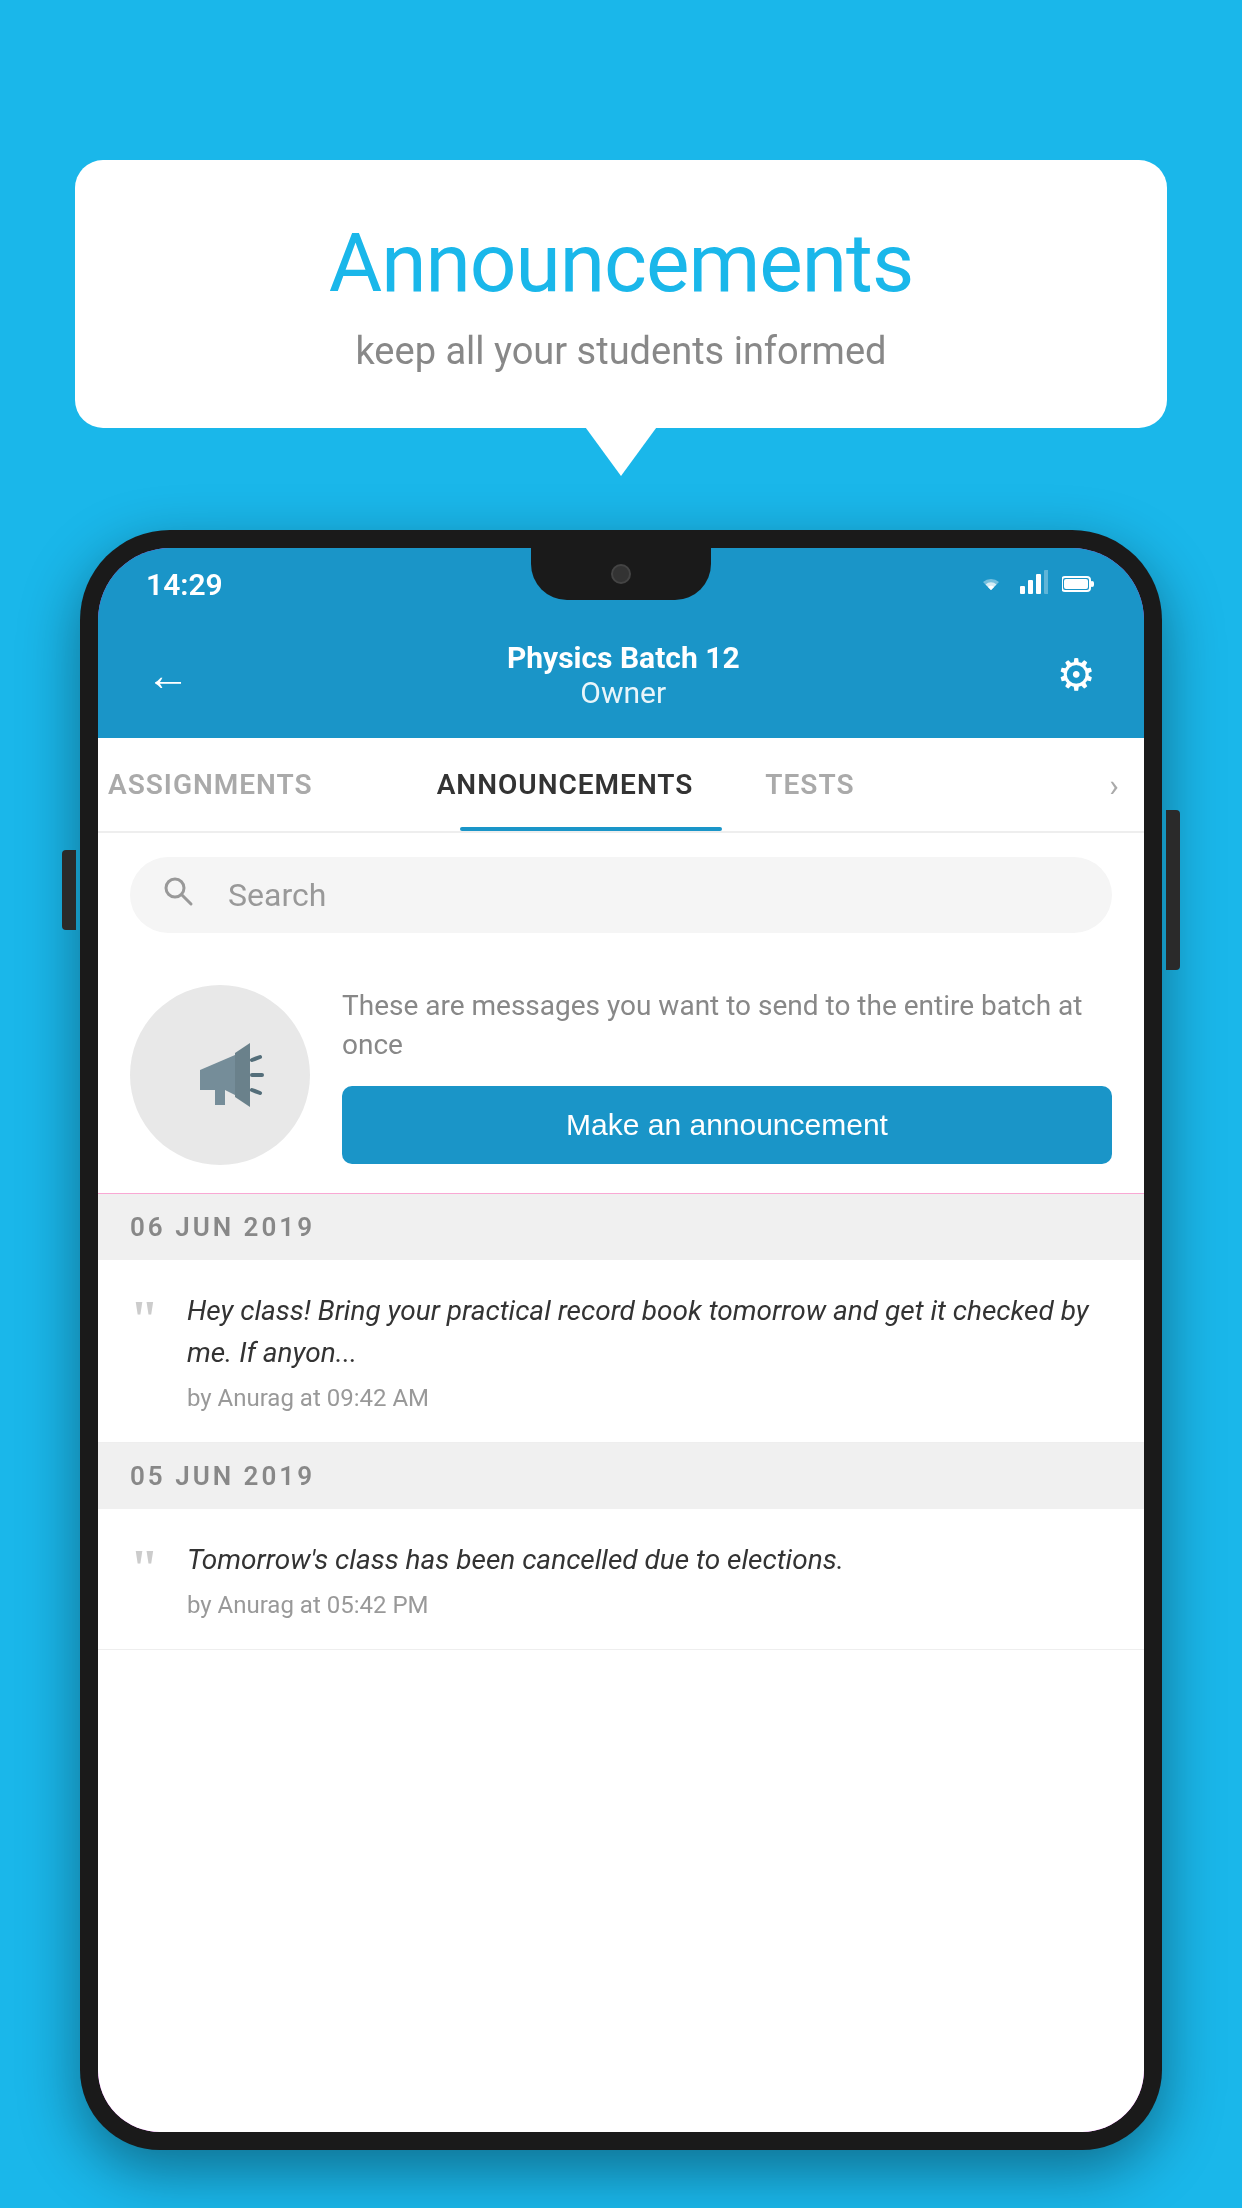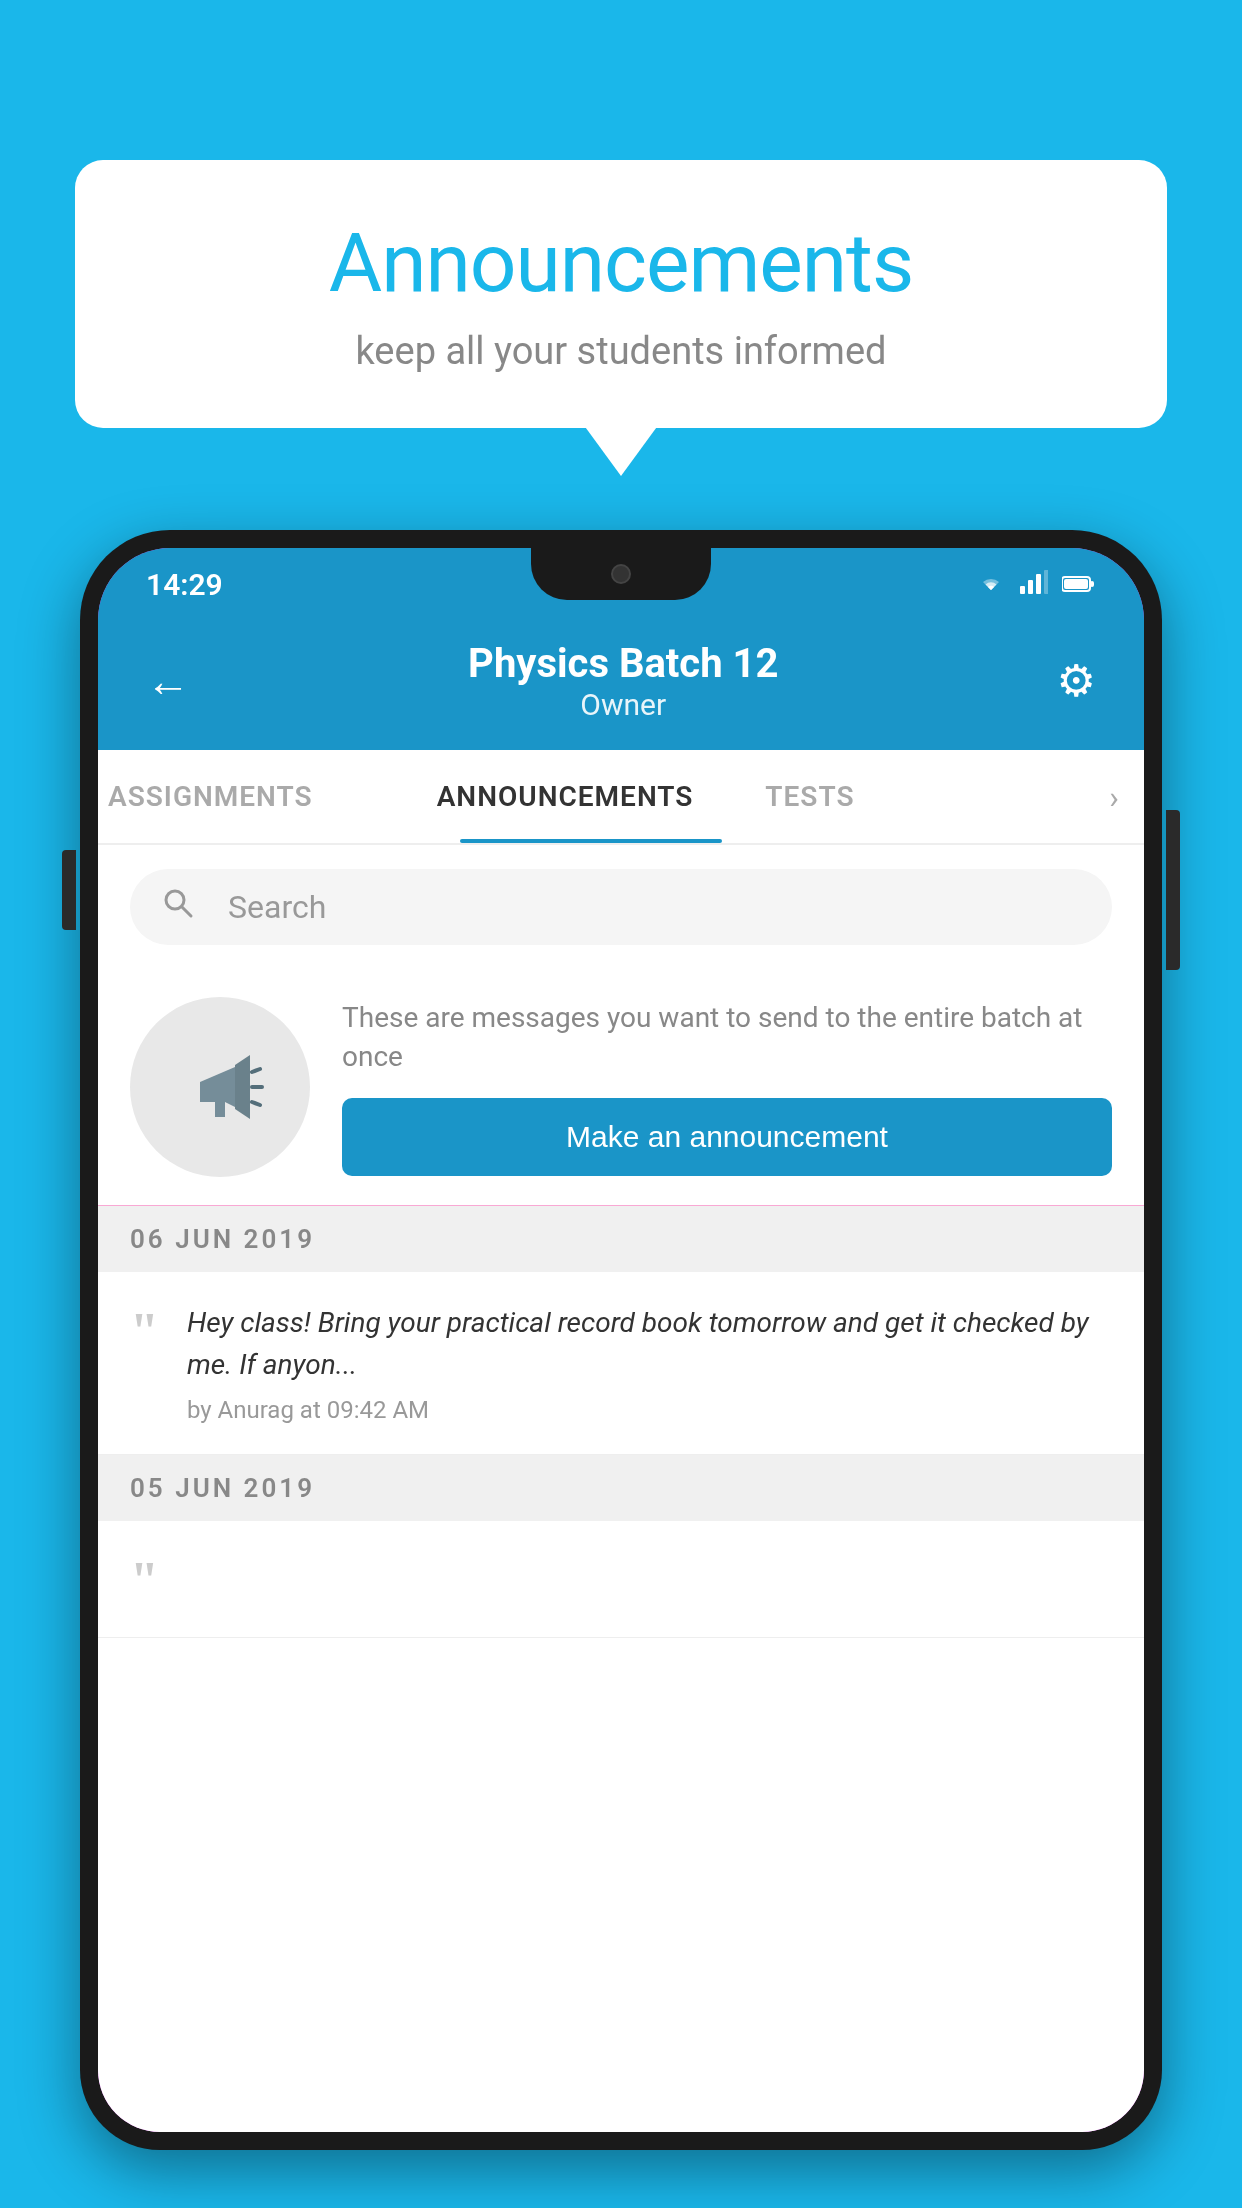--- a/index.html
+++ b/index.html
@@ -179,21 +179,21 @@
       font-size: 44px;
       cursor: pointer;
     }
 
     .header-center {
       text-align: center;
     }
 
     .header-title {
       color: white;
-      font-size: 40px;
+      font-size: 30px;
       font-weight: 700;
     }
 
     .header-subtitle {
       color: rgba(255,255,255,0.9);
       font-size: 30px;
       font-weight: 400;
     }
 
     .settings-btn {
@@ -499,18 +499,22 @@
             <div class="message-meta">by Anurag at 09:42 AM</div>
           </div>
         </div>
 
         <div class="date-separator2 date-separator">
           <span class="date-text">05  JUN  2019</span>
         </div>
 
         <div class="message-item2 message-item">
           <div class="quote-icon">"</div>
+          <div class="message-content">
+            <div class="message-text">Tomorrow's class has been cancelled due to elections.</div>
+            <div class="message-meta">by Anurag at 05:42 PM</div>
+          </div>
         </div>
 
       </div>
     </div>
   </div>
 </div>
 
 </body></html>

